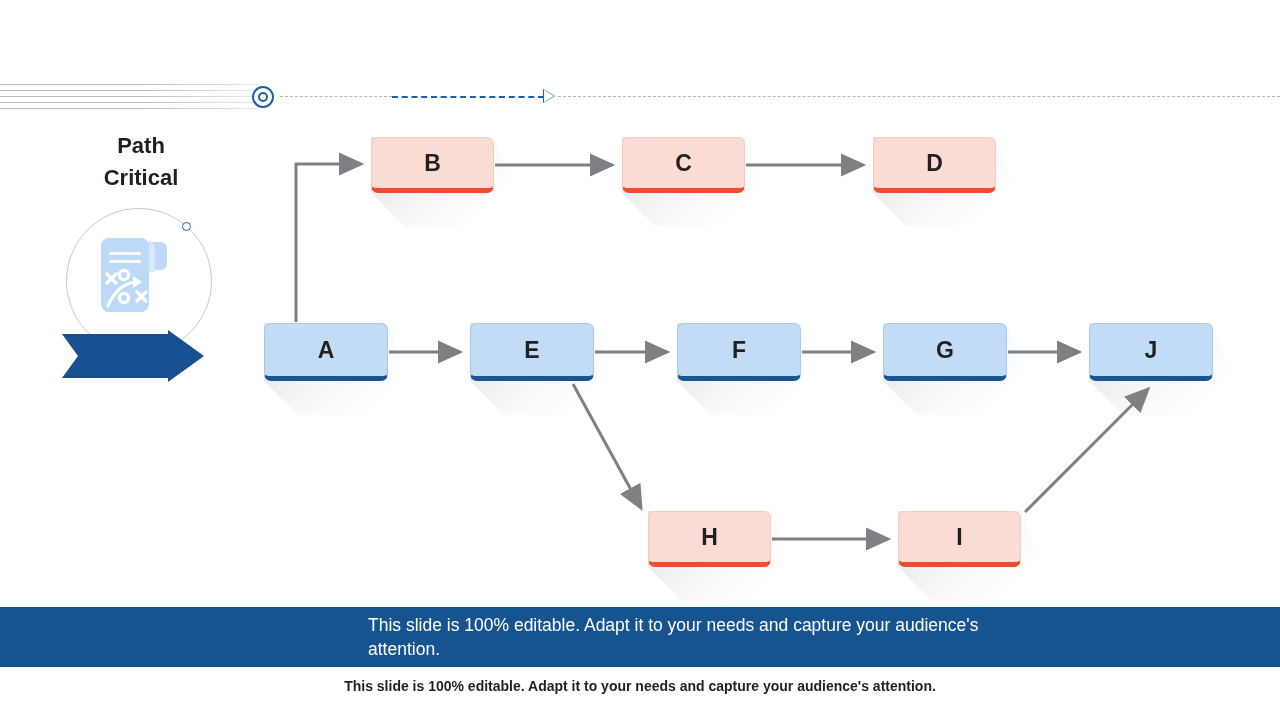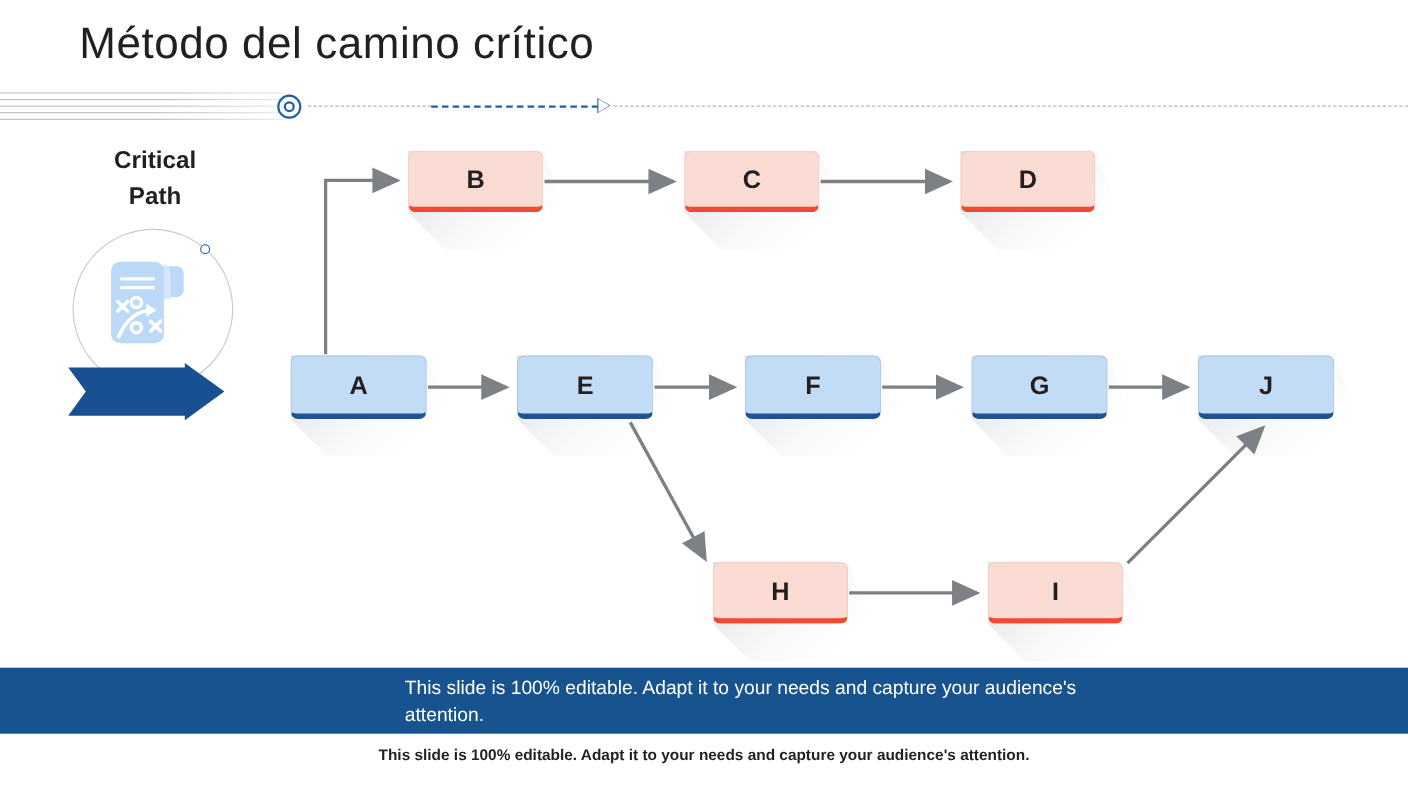--- a/index.html
+++ b/index.html
@@ -115,39 +115,38 @@
   .footer-note{
     position:absolute;left:0;top:678px;width:1280px;text-align:center;
     font-size:14px;font-weight:700;color:#231f20;
   }
 </style>
 </head>
 <body>
 
 <div id="slide">
 
-  <div class="title">Método del camino crítico</div>
 
   <div class="rule-lines">
     <i></i>
       <i></i>
       <i></i>
       <i></i>
       <i></i>
   </div>
   <div class="ring"></div>
   <div class="dash-gray-1"></div>
   <div class="dash-blue"></div>
   <div class="dash-arrow-o"></div>
   <div class="dash-arrow"></div>
   <div class="dash-gray-2"></div>
 
   <div class="cp-label">
+    <div>Path</div>
     <div>Critical</div>
-    <div>Path</div>
   </div>
 
   <div class="cp-circle"></div>
   <div class="cp-dot"></div>
 
   <svg class="cp-icon" viewBox="0 0 95 88">
     <path d="M48 12 h20 a6 6 0 0 1 6 6 v16 a6 6 0 0 1 -6 6 h-12 z" fill="#bcd9f7"></path>
     <rect x="8" y="8" width="48" height="74" rx="8" fill="#bcd9f7"></rect>
     <path d="M56 10 q6 2 6 10 v22 h-6 z" fill="#d5e8fb"></path>
     <rect x="16" y="22" width="32" height="3" rx="1.5" fill="#ffffff"></rect>

